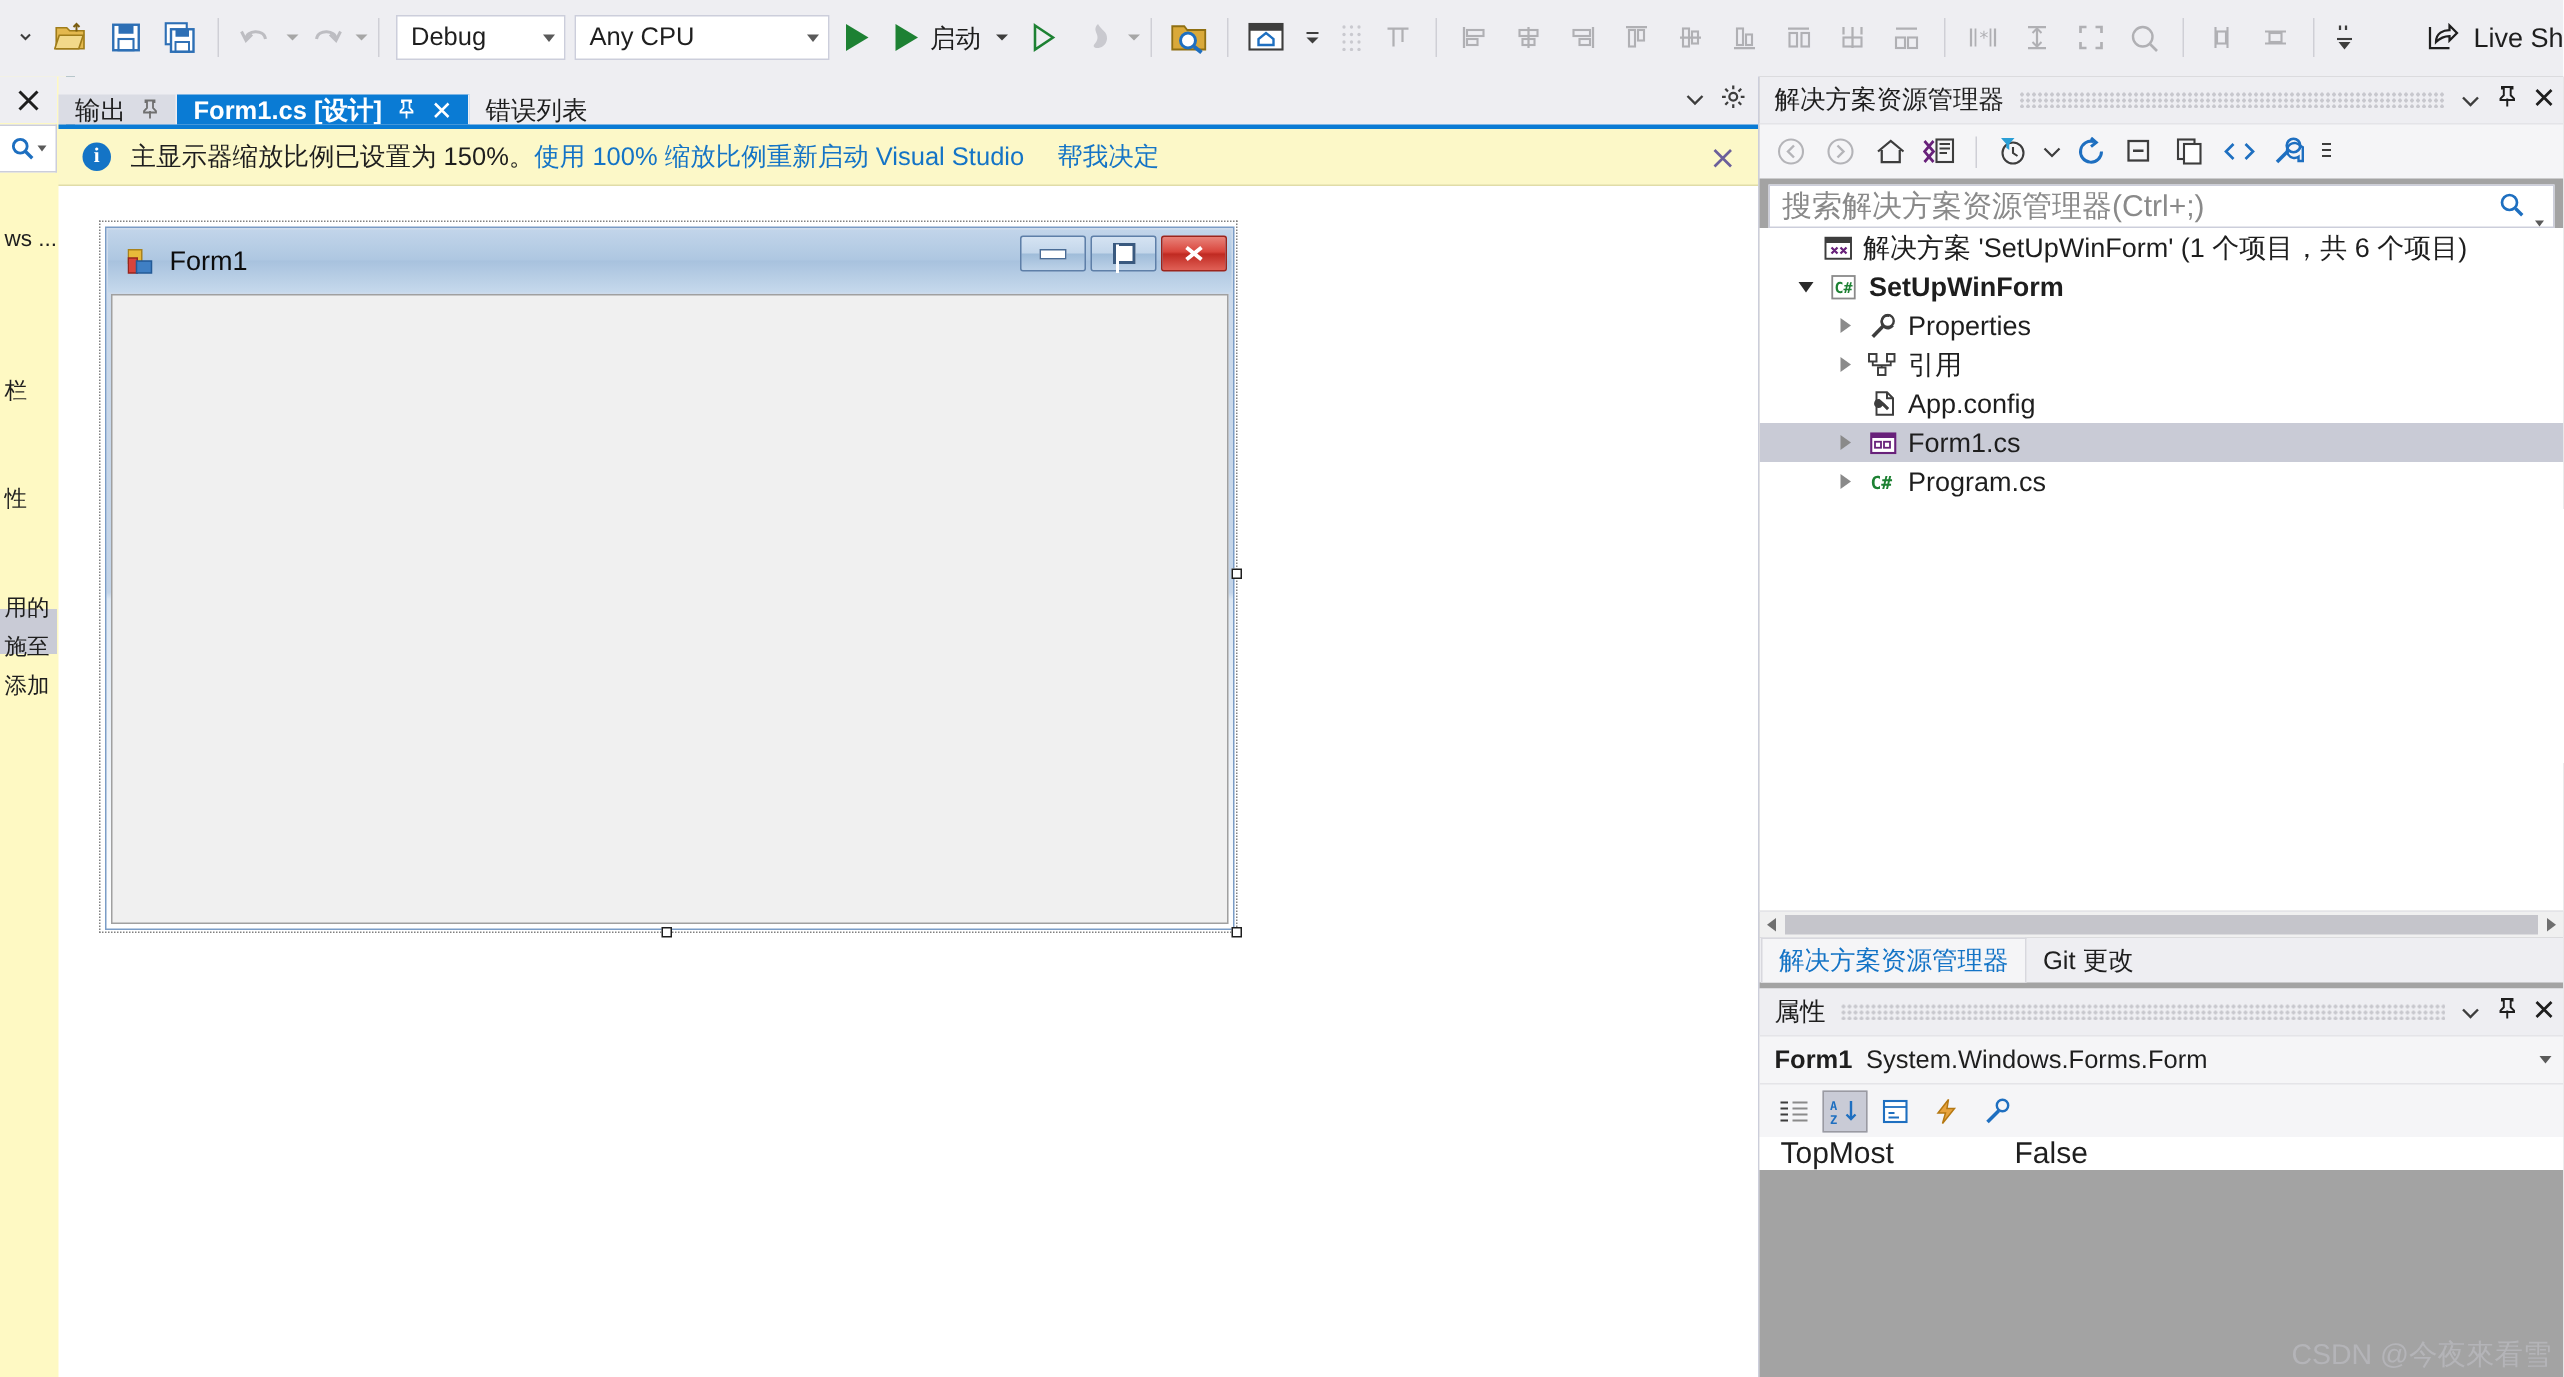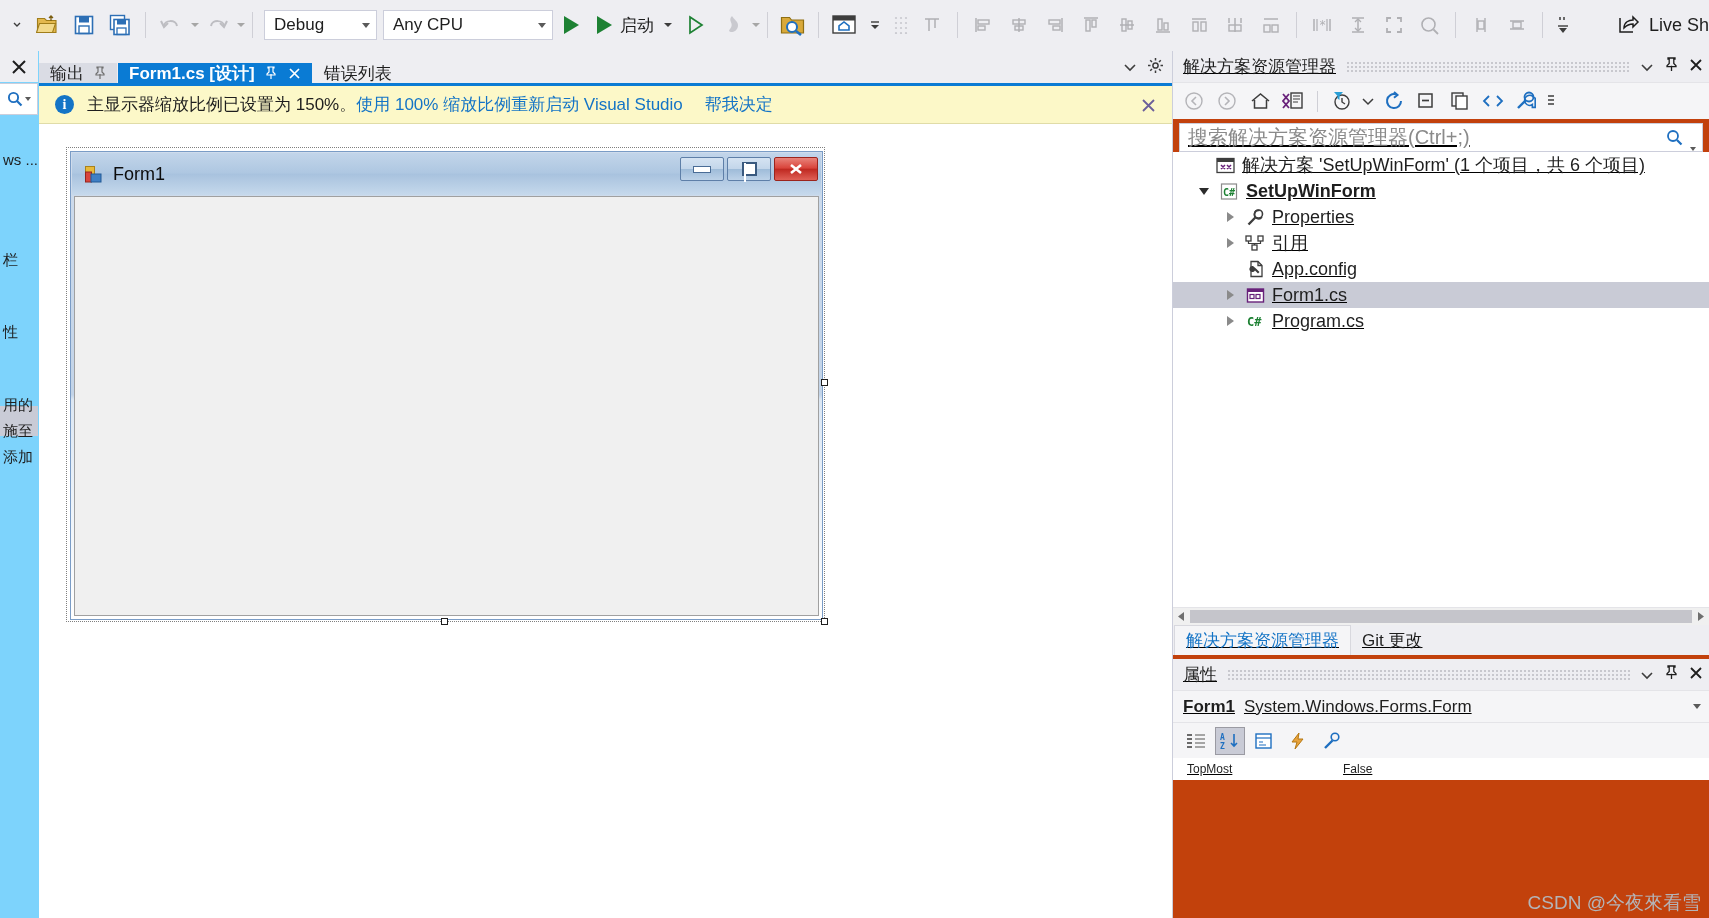--- a/index.html
+++ b/index.html
@@ -76,21 +76,21 @@
     display: flex; align-items: center; gap: 9px;
     margin-left: 34px; height: 36px; padding: 0 8px; flex: none;
   }
   .live-share-label { font-size: 18px; color: #1e1e1e; }
   .icon-gray { stroke: #b0b0b4; fill: none; }
 
   
   .left-rail {
     position: absolute; left: 0; top: 51px;
     width: 50px; height: 867px;
-    background: #7dd3fc;
+    background: #fef9c3;
     border-right: 6px solid #0c4a6e;
   }
   .rail-close {
     position: absolute; left: 0; top: 0;
     width: 38px; height: 31px;
     display: flex; align-items: center; justify-content: center;
     background: #eeeef2;
   }
   .rail-search {
     position: absolute; left: 0; top: 32px;
@@ -220,22 +220,21 @@
   }
   .handle {
     position: absolute; width: 7px; height: 7px;
     background: #ffffff; border: 1px solid #1e1e1e;
   }
 
   
   .rdock {
     position: absolute; left: 1173px; top: 51px;
     width: 536px; height: 867px;
-    background: #c2410c;
-    text-decoration: underline;
+    background: #a3a3a3;
   }
   .panel-title {
     height: 31px; display: flex; align-items: center;
     padding: 0 6px 0 10px;
     font-size: 17px; color: #1e1e1e;
     background: #eeeef2;
   }
   .grip {
     flex: 1; height: 11px; margin: 0 10px;
     background-image:
@@ -317,21 +316,21 @@
     height: 36px; display: flex; align-items: center;
     gap: 4px; padding: 0 8px; background: #f5f5f7;
     border-top: 1px solid #e4e4e8;
   }
   .ptb {
     width: 30px; height: 28px;
     display: flex; align-items: center; justify-content: center;
   }
   .ptb.active { background: #c9cbd6; border: 1px solid #9a9aa2; }
   .props-grid { background: #ffffff; height: 22px; position: relative; }
-  .pg-row { display: flex; height: 22px; align-items: center; font-size: 12px; }
+  .pg-row { display: flex; height: 22px; align-items: center; font-size: 20px; }
   .pg-key { width: 170px; padding-left: 14px; color: #1e1e1e; }
   .pg-val { color: #1e1e1e; }
 
   .watermark {
     position: absolute; right: 8px; bottom: 2px;
     font-size: 19px; color: #b4b4b8;
     white-space: nowrap;
   }
   .splitter-v {
     position: absolute; left: 1172px; top: 51px;

